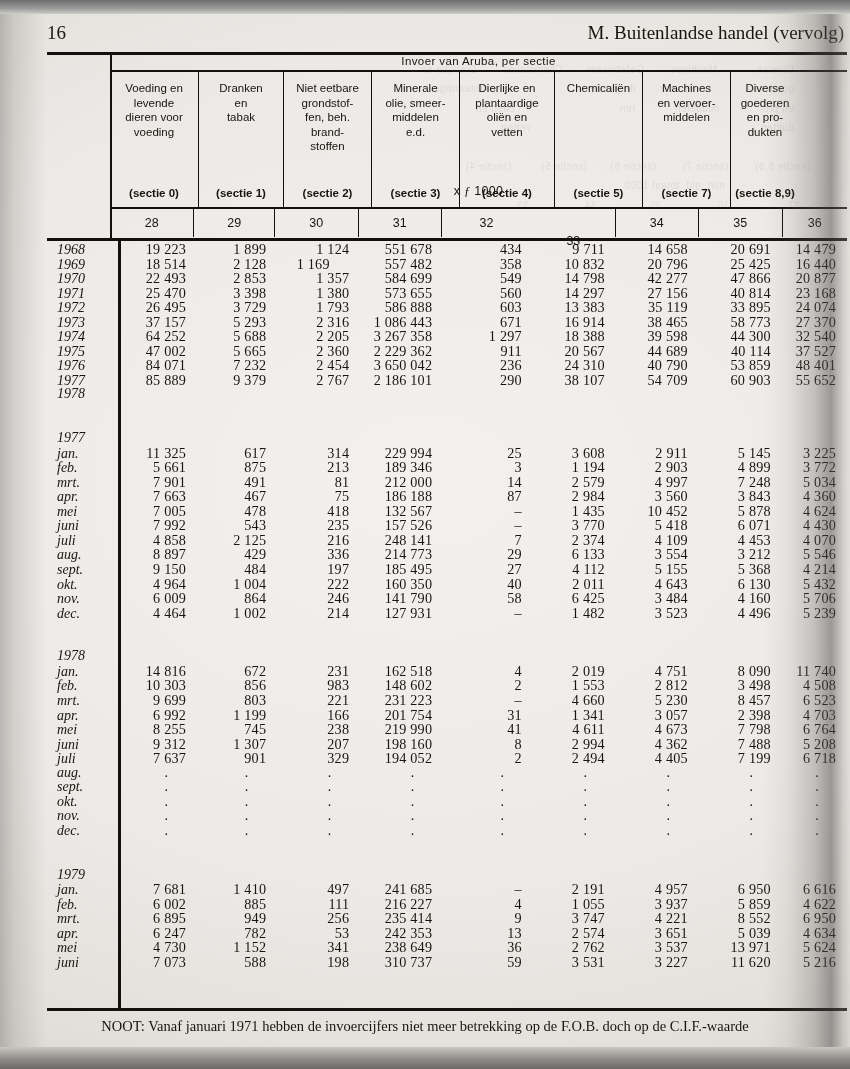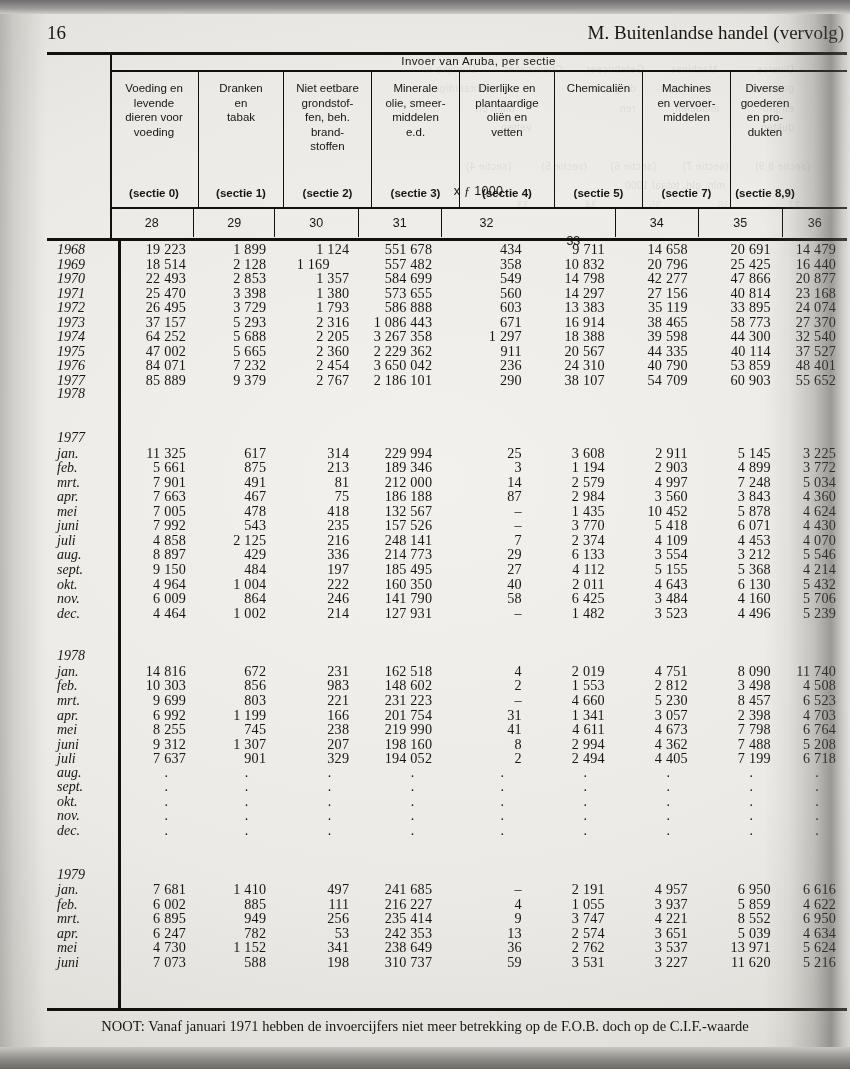--- a/index.html
+++ b/index.html
@@ -424,21 +424,21 @@
           <div class="val" style="width: 69px;">32 540</div>
         </div>
         <div class="row">
           <div class="lbl">1975</div>
           <div class="val" style="width: 88px;">47 002</div>
           <div class="val" style="width: 85px;">5 665</div>
           <div class="val" style="width: 88px;">2 360</div>
           <div class="val" style="width: 88px;">2 229 362</div>
           <div class="val" style="width: 95px;">911</div>
           <div class="val" style="width: 88px;">20 567</div>
-          <div class="val" style="width: 88px;">44 335</div>
+          <div class="val" style="width: 88px;">44 689</div>
           <div class="val" style="width: 88px;">40 114</div>
           <div class="val" style="width: 69px;">37 527</div>
         </div>
         <div class="row">
           <div class="lbl">1976</div>
           <div class="val" style="width: 88px;">84 071</div>
           <div class="val" style="width: 85px;">7 232</div>
           <div class="val" style="width: 88px;">2 454</div>
           <div class="val" style="width: 88px;">3 650 042</div>
           <div class="val" style="width: 95px;">236</div>

